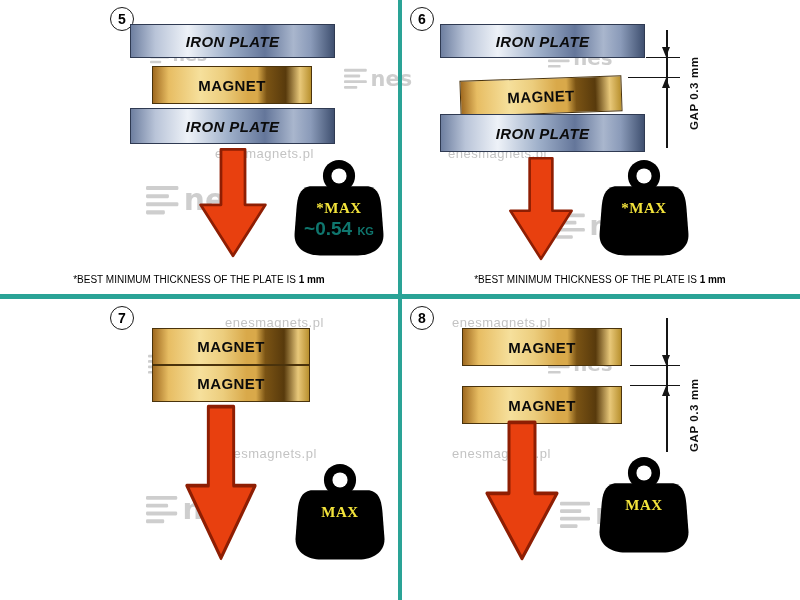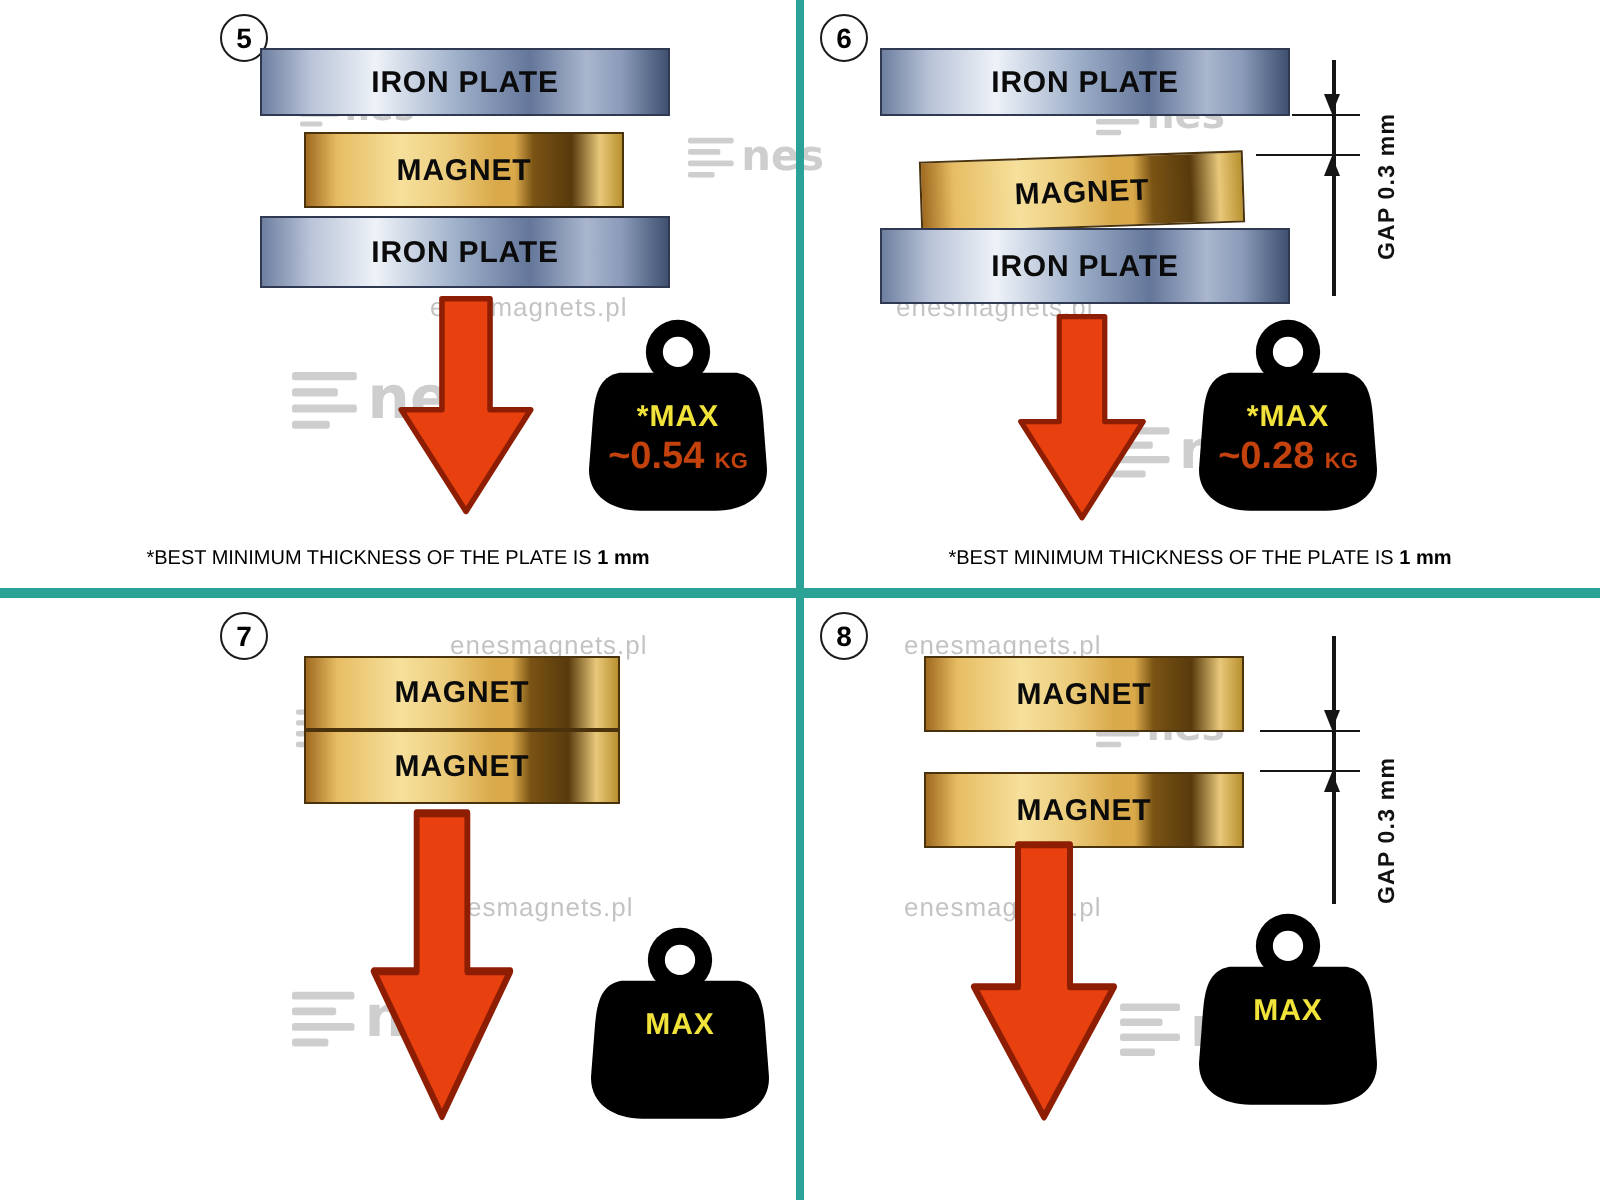--- a/index.html
+++ b/index.html
@@ -8,32 +8,32 @@
   .divider-v{position:absolute;left:398px;top:0;width:4px;height:600px;background:#2aa396;}
   .divider-h{position:absolute;left:0;top:294px;width:800px;height:5px;background:#2aa396;}
 
   .num-badge{position:absolute;width:22px;height:22px;border:1.6px solid #1a1a1a;border-radius:50%;
              text-align:center;line-height:22px;font-size:14px;font-weight:600;background:#fff;}
 
   .bar{position:absolute;display:flex;align-items:center;justify-content:center;
        font-weight:bold;font-size:15px;letter-spacing:.4px;color:#0b0b0b;box-sizing:border-box;}
   .plate{background:linear-gradient(90deg,#6e7fa0 0%,#b9c4d8 12%,#eef2f8 28%,#9fb0ca 48%,
           #64769a 66%,#a9b6cd 80%,#8c9cba 88%,#8c9cba 88.4%,#3f5070 100%);
-         border:1px solid #2f3a52;}
+         border:1px solid #2f3a52;font-style:italic;}
   .magnet{background:linear-gradient(90deg,#a06a20 0%,#e7bd63 10%,#f6e09c 30%,#eccd7d 45%,
           #d9a94a 60%,#d9a94a 66%,#7a5314 72%,#583a0c 84%,#e8c87a 93%,#b9912f 100%);
          border:1px solid #4a330c;}
 
   .red-arrow{position:absolute;}
 
   .weight{position:absolute;width:104px;height:104px;}
   .weight svg{width:100%;height:100%;display:block;}
   .weight-text{position:absolute;left:0;right:0;top:42px;text-align:center;line-height:1.18;}
-  .w-prefix{color:#f2e33b;font-weight:bold;font-size:15px;letter-spacing:.5px;}
-  .w-value{color:#c2410c;font-weight:bold;font-size:19px;}
+  .w-prefix{color:#f2e33b;font-weight:bold;font-size:15px;letter-spacing:.5px;font-family:Liberation Serif, serif;}
+  .w-value{color:#0f766e;font-weight:bold;font-size:19px;}
   .w-unit{font-size:11px;font-weight:bold;}
 
   .footnote{position:absolute;text-align:center;font-size:10px;line-height:15px;color:#000;}
   .fn-bold{font-weight:bold;}
 
   .dim-line{position:absolute;width:1.5px;background:#151515;}
   .dim-tick{position:absolute;height:1px;background:#151515;}
   .dim-arrow{position:absolute;width:0;height:0;}
   .dim-arrow.down{border-left:4.5px solid transparent;border-right:4.5px solid transparent;border-top:10px solid #151515;}
   .dim-arrow.up{border-left:4.5px solid transparent;border-right:4.5px solid transparent;border-bottom:10px solid #151515;}
@@ -202,21 +202,20 @@
       <polygon points="27,2 53,2 53,62 75,62 40,117 5,62 27,62" fill="#e8400f" stroke="#8e1e03" stroke-width="3" stroke-linejoin="round"></polygon>
     </svg>
     <div class="weight" style="left:592px;top:158px;">
       <svg viewBox="0 0 110 110">
         <circle cx="55" cy="19" r="17" fill="#000"></circle>
         <circle cx="55" cy="19" r="8" fill="#fff"></circle>
         <path d="M24 30 C13 32 11 42 10 54 L8 80 C7 95 20 103 35 103 L75 103 C90 103 103 95 102 80 L100 54 C99 42 97 32 86 30 Z" fill="#000"></path>
       </svg>
       <div class="weight-text">
         <div class="w-prefix">*MAX</div>
-        <div class="w-value"><span>~0.28</span> <span class="w-unit">KG</span></div>
       </div>
     </div>
     <div class="footnote" style="left:402px;top:272px;width:396px;">
       <span>*BEST MINIMUM THICKNESS OF THE PLATE IS</span>
       <span class="fn-bold">1 mm</span>
     </div>
   </div>
 
   <div>
     <div class="num-badge" style="left:110px;top:306px;">7</div>

